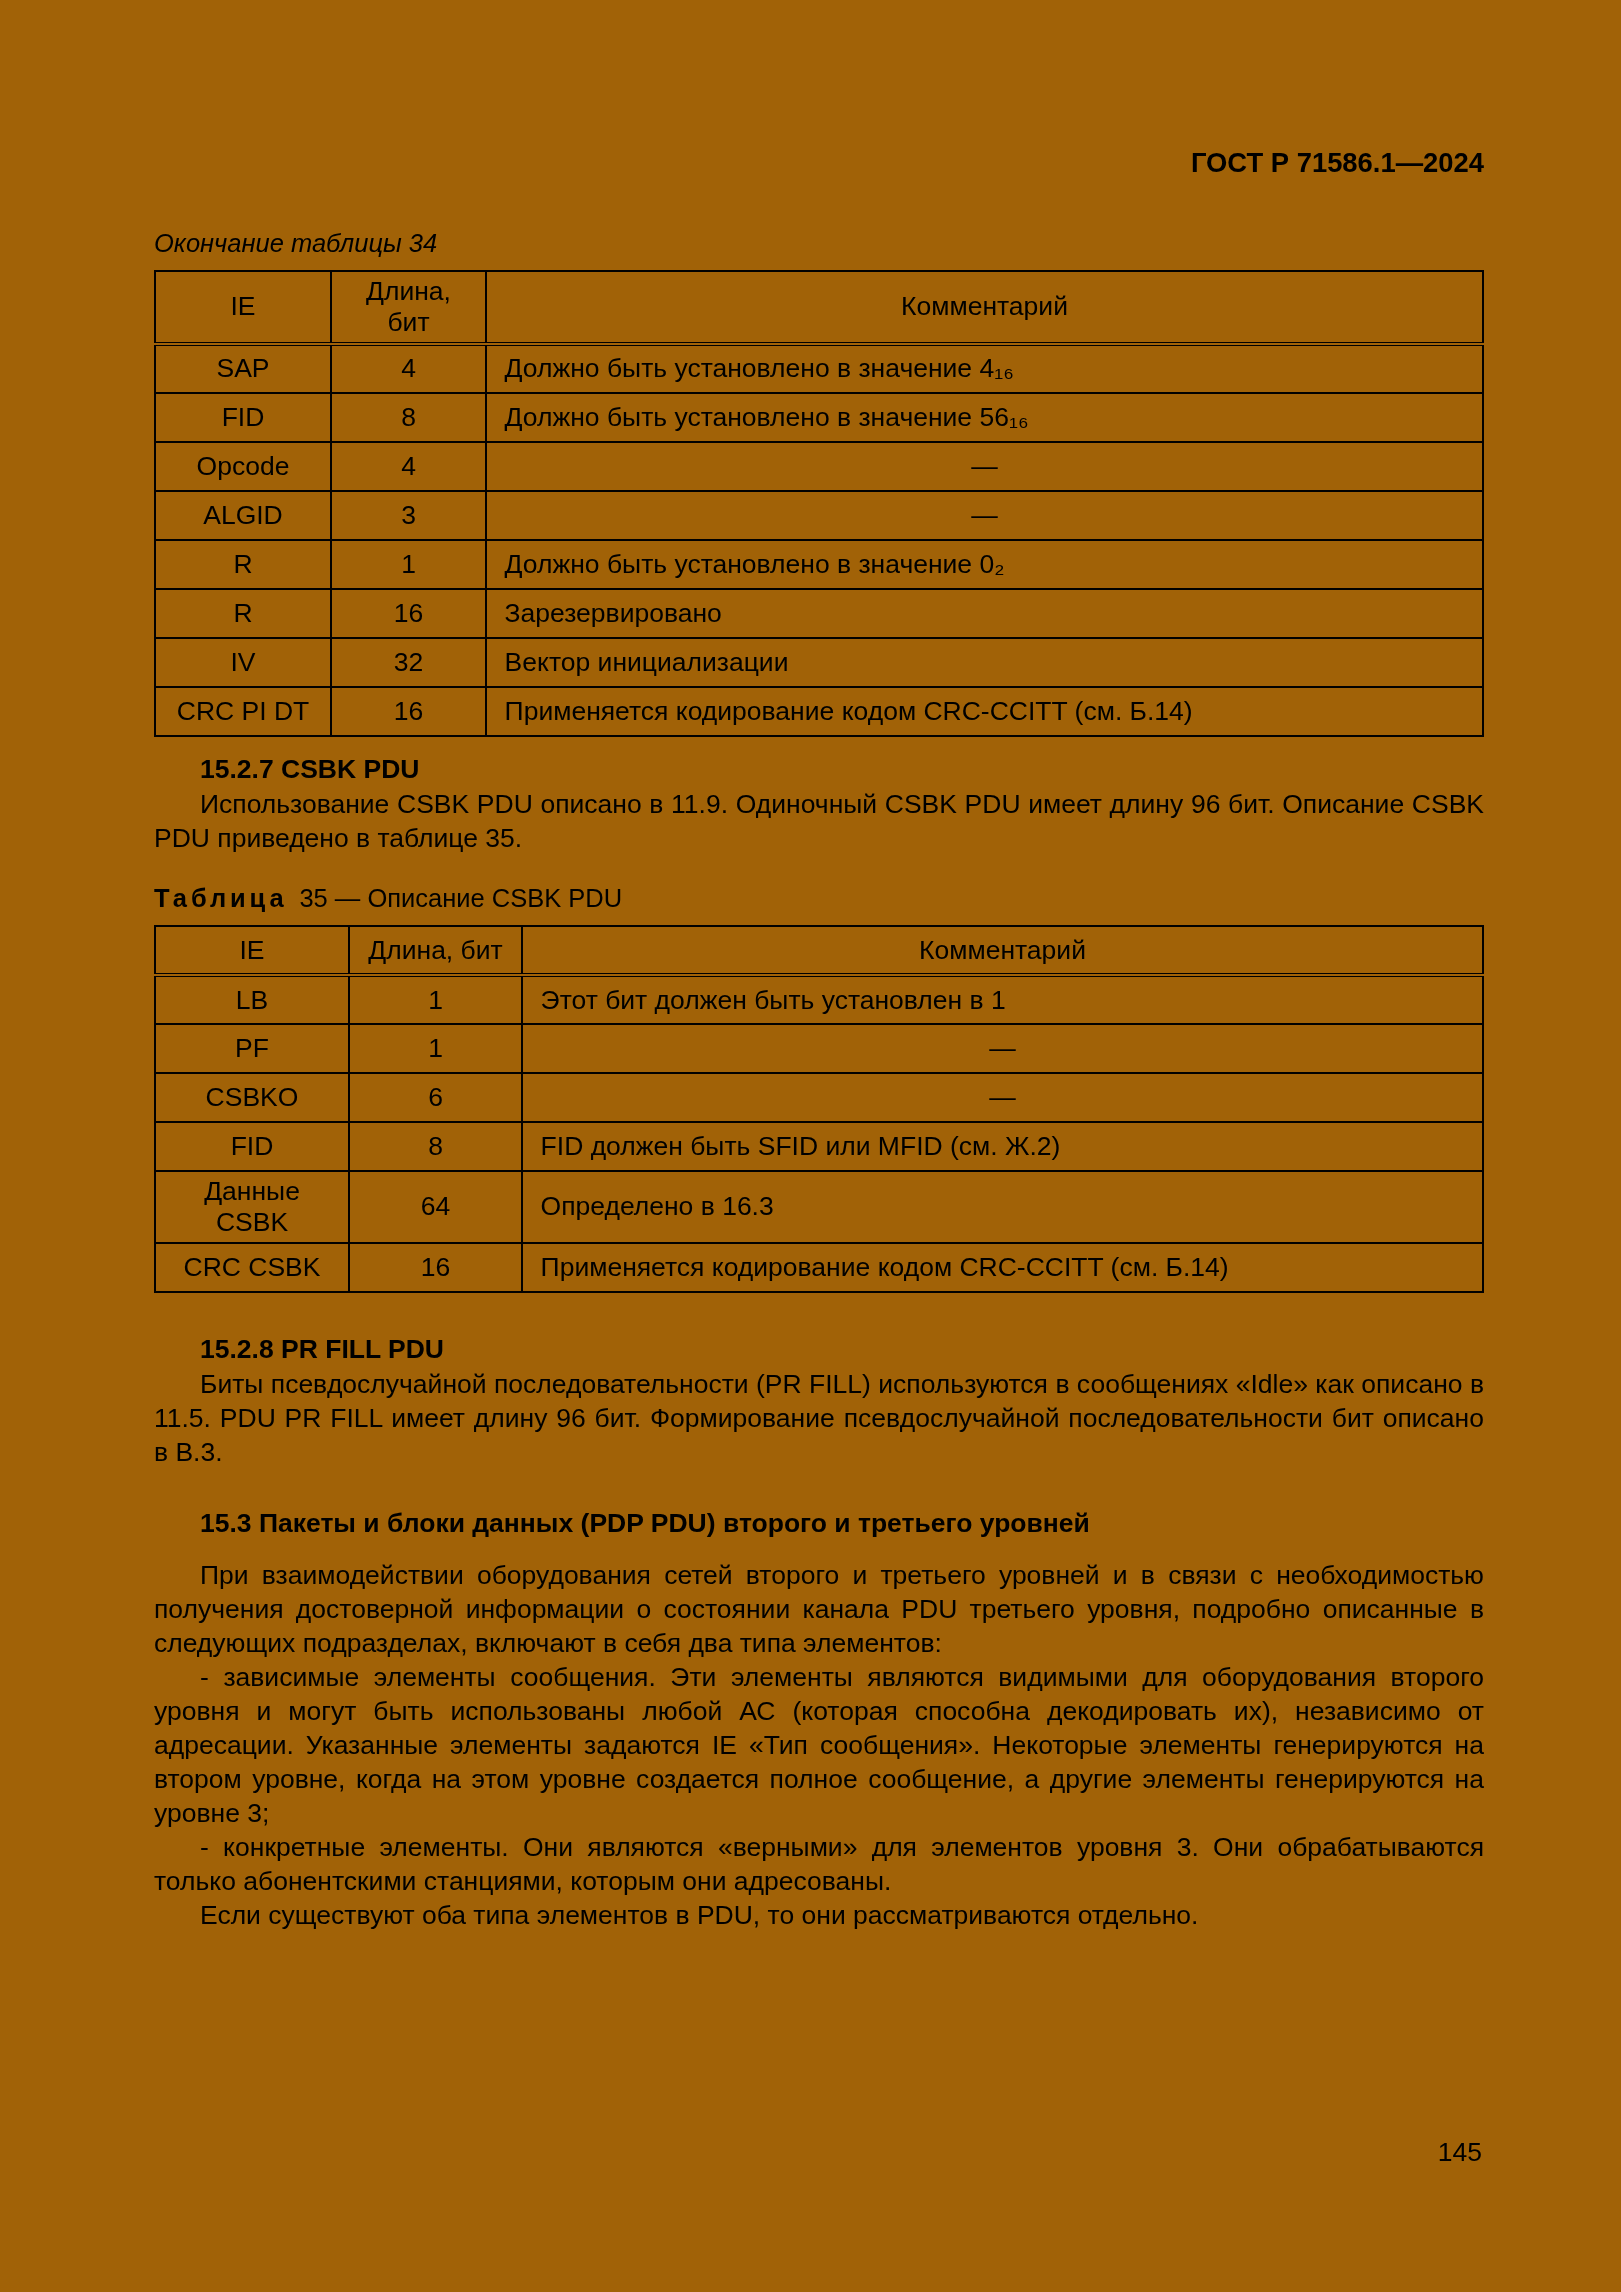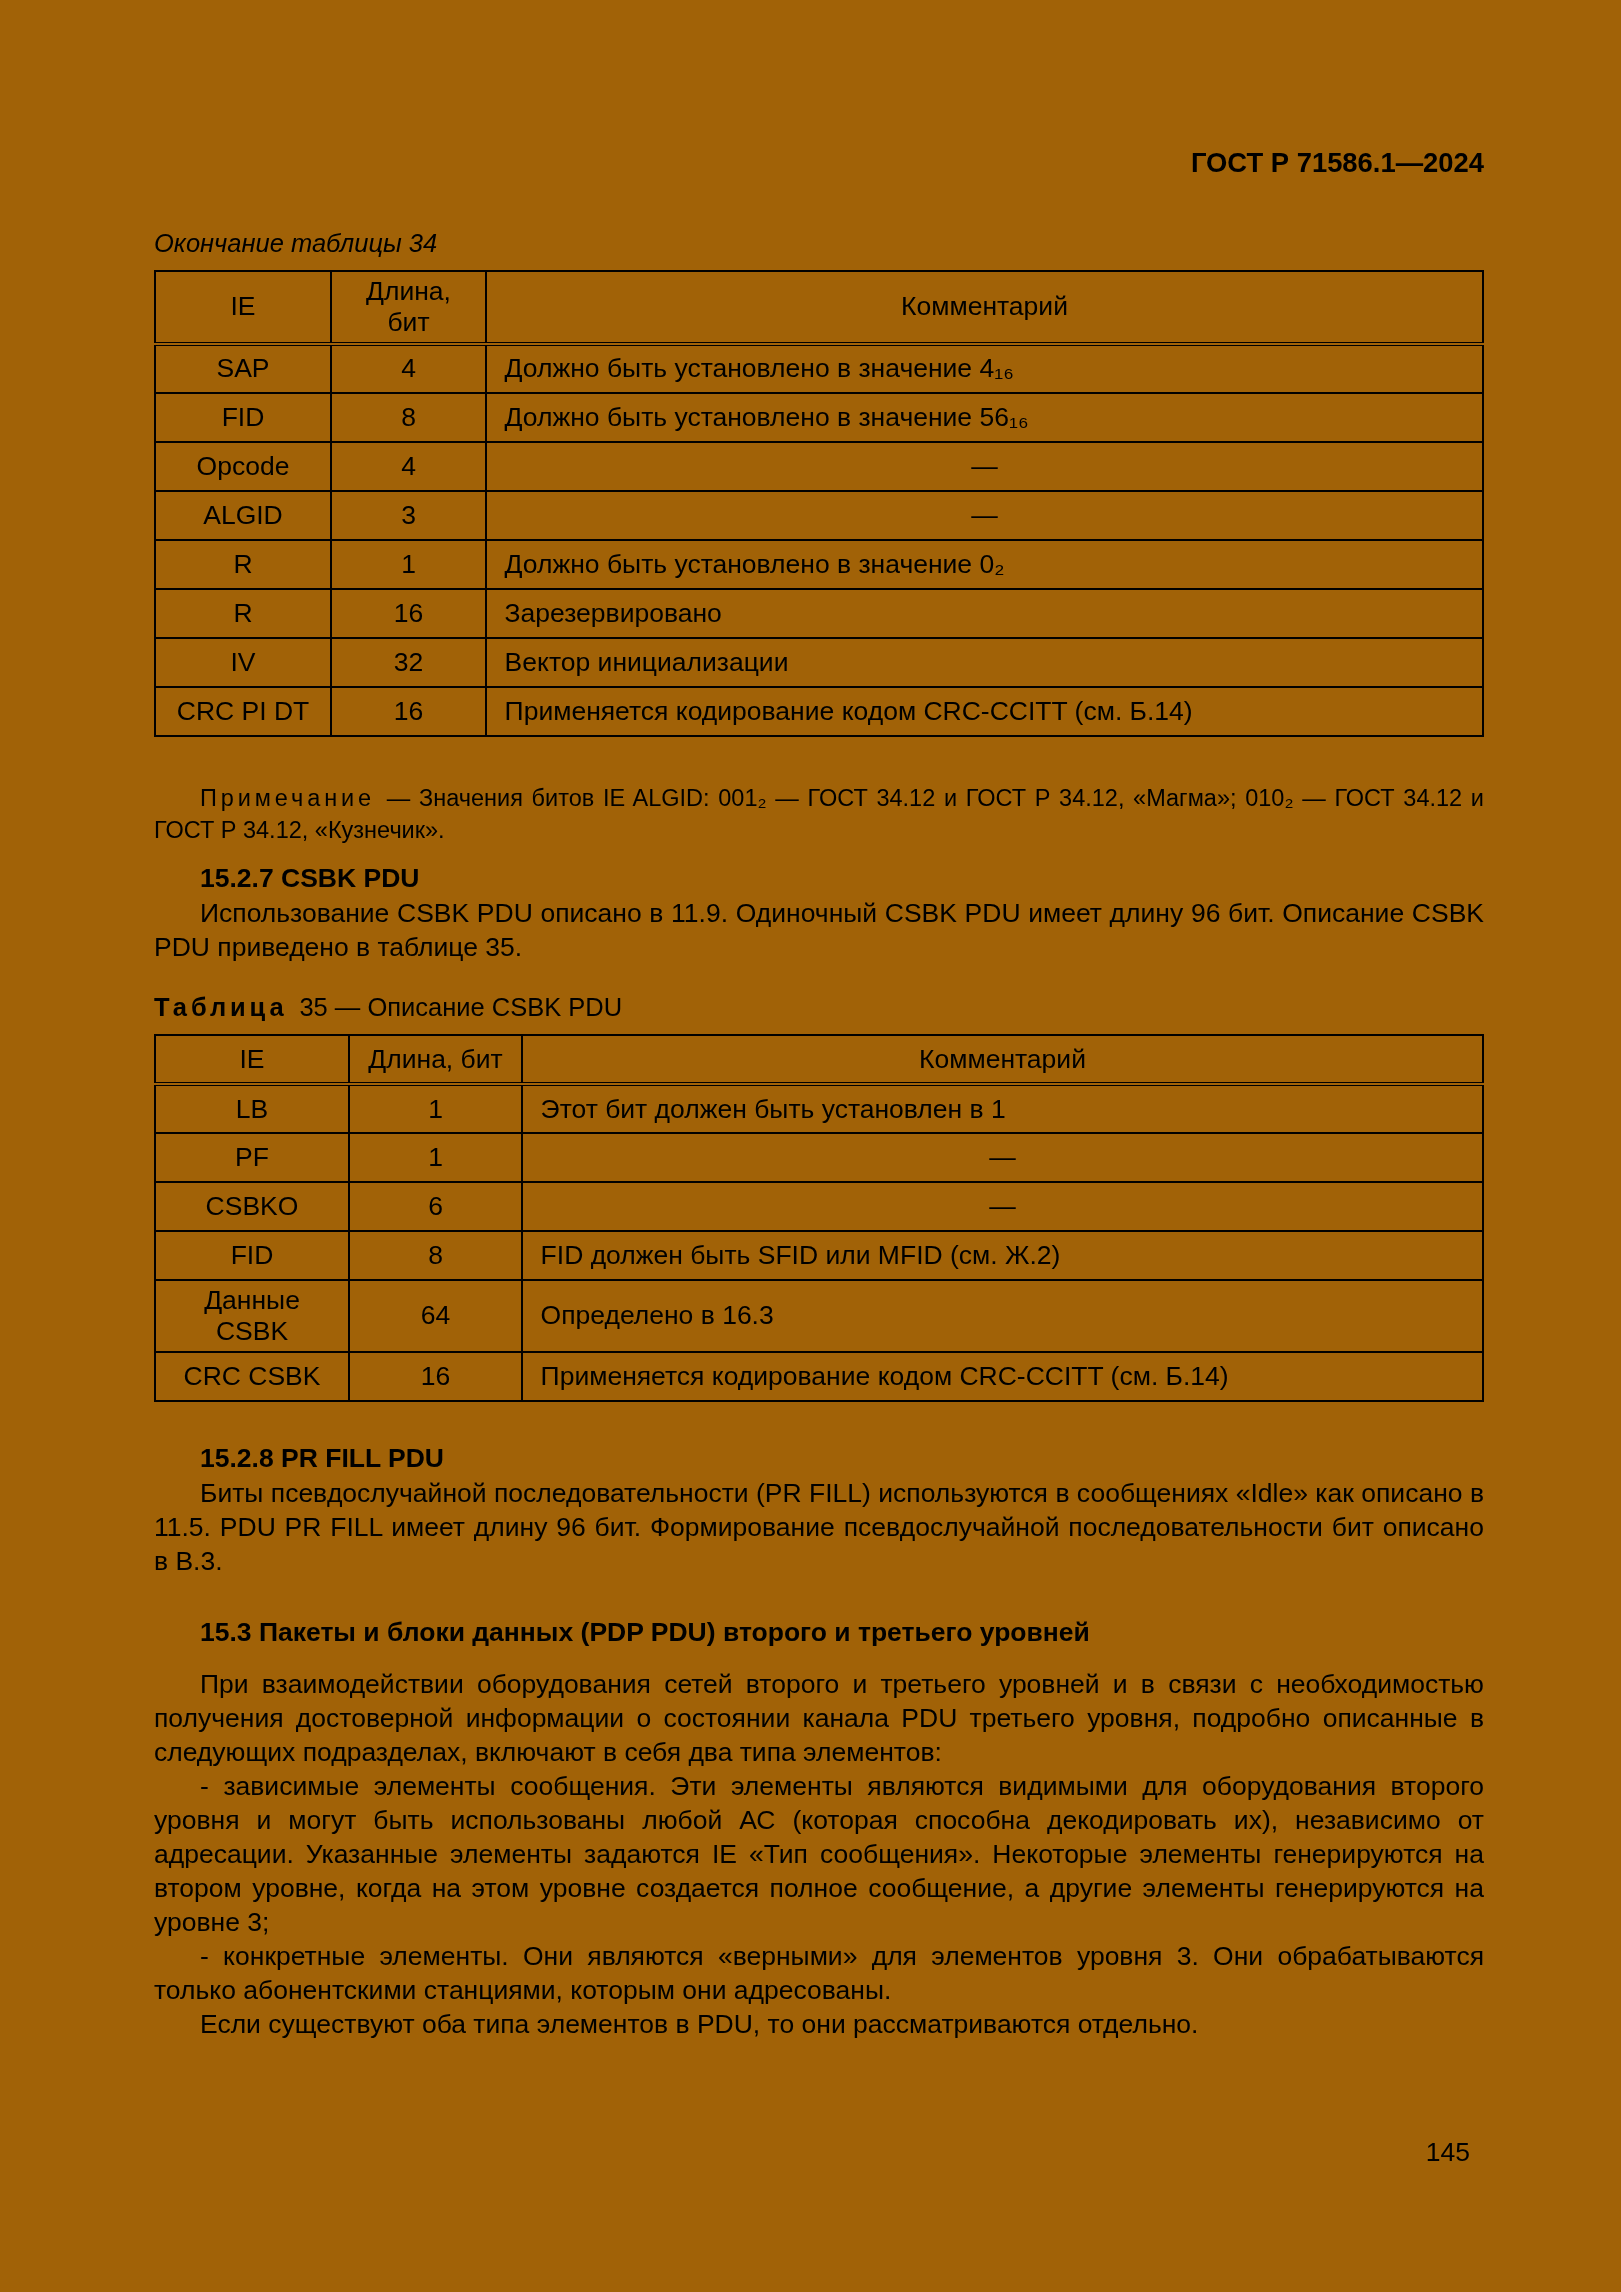--- a/index.html
+++ b/index.html
@@ -87,21 +87,21 @@
     font-size: 26.5px;
     line-height: 34px;
     text-align: justify;
     text-indent: 46px;
     margin: 0;
   }
 
   .page-number {
     position: absolute;
     top: 2137px;
-    right: 151px;
+    right: 139px;
     font-size: 26.5px;
   }
 </style>
 </head>
 <body>
 
 <div class="page">
 
   <p class="doc-header">ГОСТ Р 71586.1—2024</p>
 
@@ -157,23 +157,20 @@
         <td class="l">Вектор инициализации</td>
       </tr>
       <tr>
         <td class="c">CRC PI DT</td>
         <td class="c">16</td>
         <td class="l">Применяется кодирование кодом CRC-CCITT (см. Б.14)</td>
       </tr>
     </tbody>
   </table>
 
-  <p class="note">
-    <span class="note-label">Примечание</span><span>— Значения битов IE ALGID: 001₂ — ГОСТ 34.12 и ГОСТ Р 34.12, «Магма»; 010₂ — ГОСТ 34.12 и ГОСТ Р 34.12, «Кузнечик».</span>
-  </p>
 
   <p class="sub-heading">15.2.7 CSBK PDU</p>
   <p class="para">Использование CSBK PDU описано в 11.9. Одиночный CSBK PDU имеет длину 96 бит. Описание CSBK PDU приведено в таблице 35.</p>
 
   <p class="table-title">
     <span class="spaced">Таблица</span><span>35 — Описание CSBK PDU</span>
   </p>
 
   <table class="gost">
     <colgroup>

